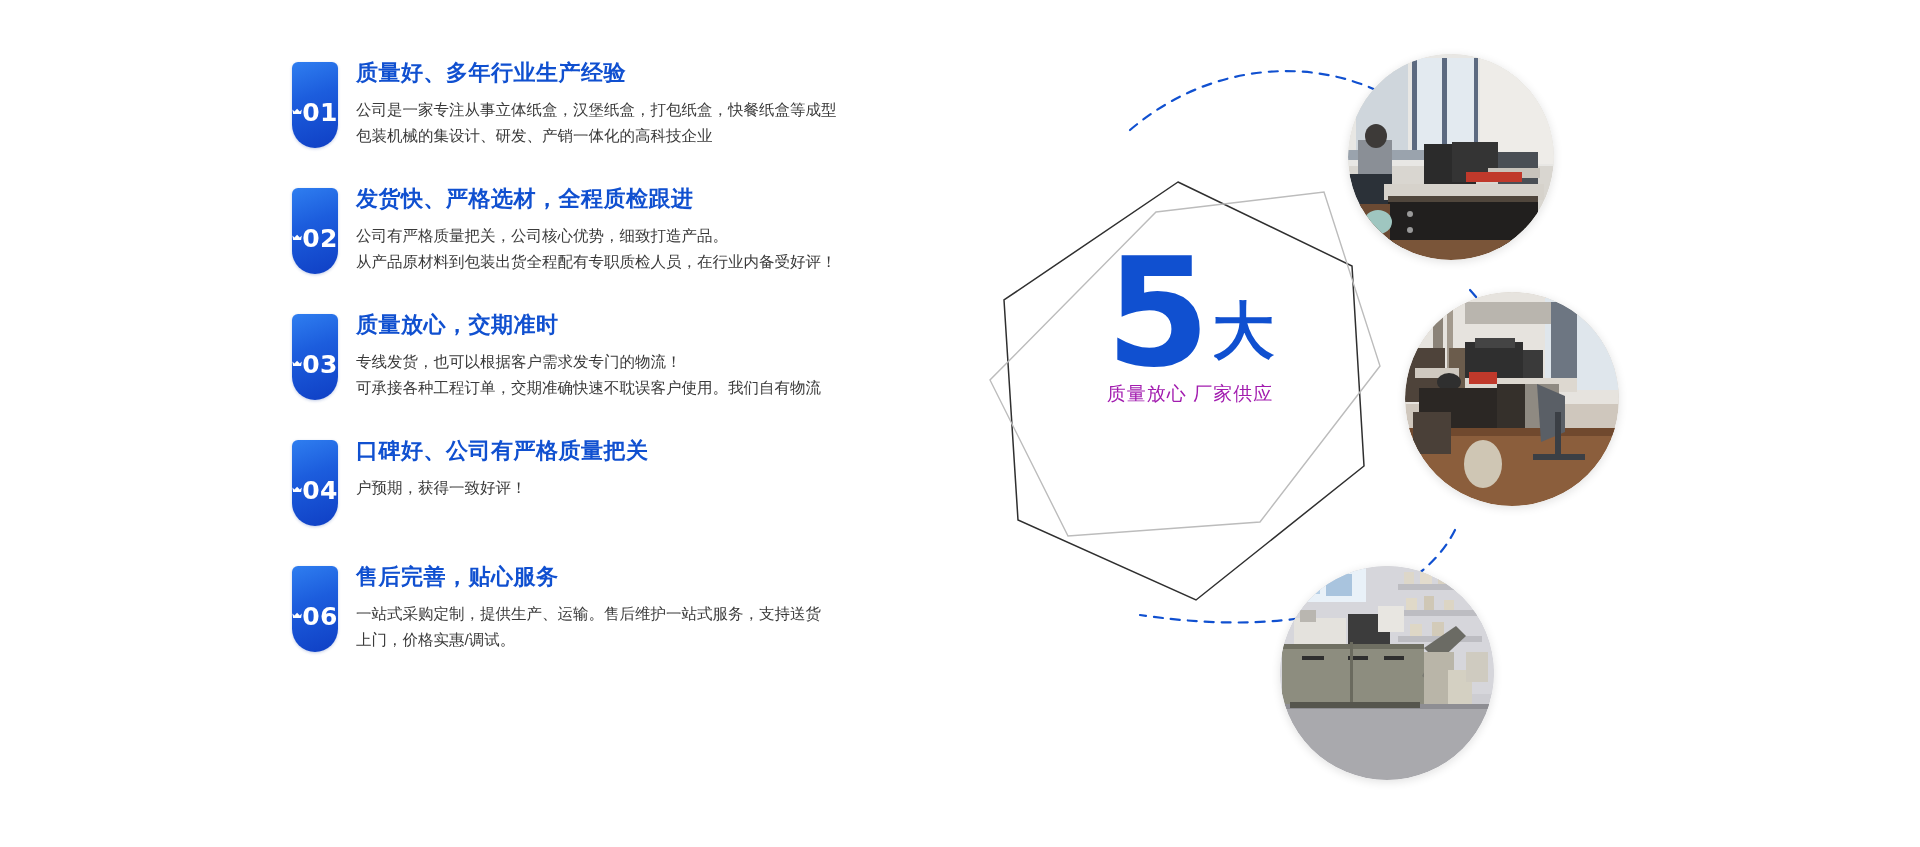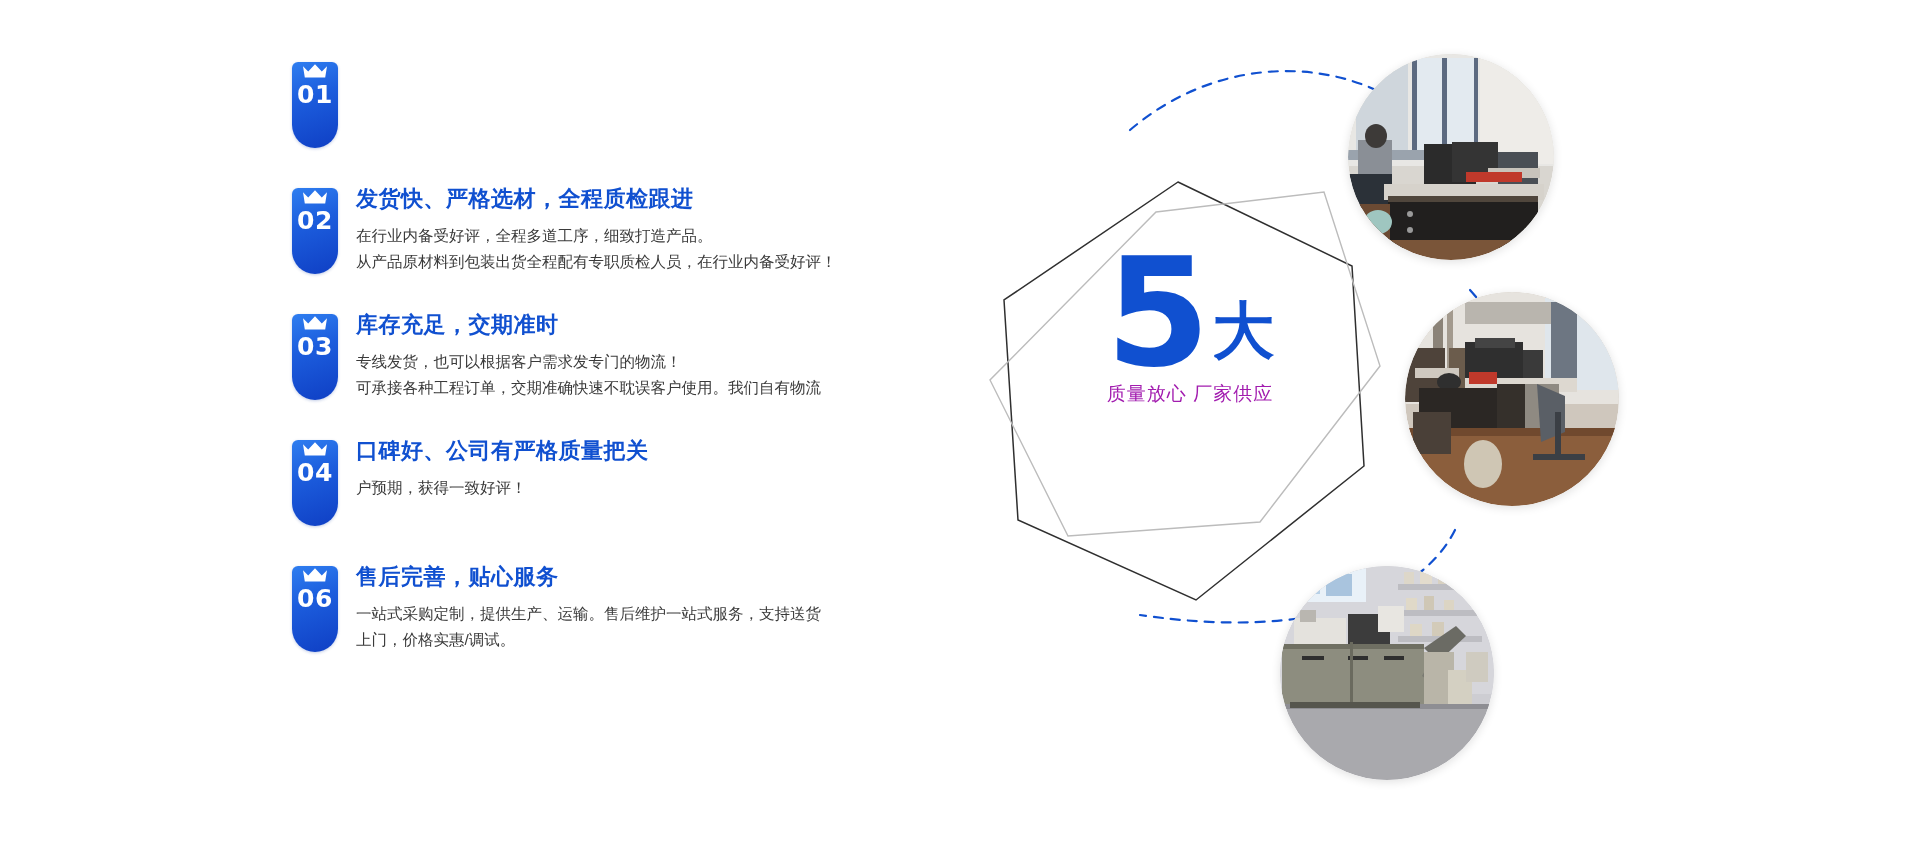--- a/index.html
+++ b/index.html
@@ -19,22 +19,22 @@
     margin-bottom:36px;
   }
   .feature:last-child{margin-bottom:0;}
 
   .badge{
     position:relative;flex:0 0 auto;width:46px;height:86px;
     margin-right:18px;margin-top:4px;
     border-radius:6px 6px 23px 23px;
     background:linear-gradient(160deg,#2f7ef0 0%,#1c5ddd 40%,#0f3fc4 100%);
     box-shadow:0 1px 3px rgba(20,60,160,.25);
-    display:flex;flex-direction:column;align-items:center;
-    justify-content:flex-start;padding-top:1px;box-sizing:border-box;
+    display:flex;flex-direction:row;align-items:center;
+    justify-content:flex-start;padding-top:12px;box-sizing:border-box;
   }
   .badge .crown{width:26px;height:17px;display:block;}
   .badge .num{
     margin-top:2px;color:#ffffff;font-size:25px;font-weight:700;
     letter-spacing:.5px;line-height:1;font-family:"DejaVu Sans",sans-serif;
   }
 
   .f-body{padding-top:2px;}
   .f-title{
     color:#1050d0;font-size:22px;font-weight:700;line-height:1.2;
@@ -92,47 +92,54 @@
 
   <div class="features">
 
     <div class="feature">
       <div class="badge">
         <svg class="crown" viewBox="0 0 26 17">
           <path d="M1 3.2 L6.2 8.4 L13 1.2 L19.8 8.4 L25 3.2 L23.2 14.6 L2.8 14.6 Z" fill="#ffffff"></path>
         </svg>
         <div class="num">01</div>
       </div>
+      <div class="f-body">
+        <p class="f-title">质量好、多年行业生产经验</p>
+        <p class="f-desc">
+          <span>公司是一家专注从事立体纸盒，汉堡纸盒，打包纸盒，快餐纸盒等成型</span>
+          <span>包装机械的集设计、研发、产销一体化的高科技企业</span>
+        </p>
+      </div>
     </div>
 
     <div class="feature">
       <div class="badge">
         <svg class="crown" viewBox="0 0 26 17">
           <path d="M1 3.2 L6.2 8.4 L13 1.2 L19.8 8.4 L25 3.2 L23.2 14.6 L2.8 14.6 Z" fill="#ffffff"></path>
         </svg>
         <div class="num">02</div>
       </div>
       <div class="f-body">
         <p class="f-title">发货快、严格选材，全程质检跟进</p>
         <p class="f-desc">
-          <span>在行业内备受好评，全程多道工序，细致打造产品。</span>
+          <span>公司有严格质量把关，公司核心优势，细致打造产品。</span>
           <span>从产品原材料到包装出货全程配有专职质检人员，在行业内备受好评！</span>
         </p>
       </div>
     </div>
 
     <div class="feature">
       <div class="badge">
         <svg class="crown" viewBox="0 0 26 17">
           <path d="M1 3.2 L6.2 8.4 L13 1.2 L19.8 8.4 L25 3.2 L23.2 14.6 L2.8 14.6 Z" fill="#ffffff"></path>
         </svg>
         <div class="num">03</div>
       </div>
       <div class="f-body">
-        <p class="f-title">库存充足，交期准时</p>
+        <p class="f-title">质量放心，交期准时</p>
         <p class="f-desc">
           <span>专线发货，也可以根据客户需求发专门的物流！</span>
           <span>可承接各种工程订单，交期准确快速不耽误客户使用。我们自有物流</span>
         </p>
       </div>
     </div>
 
     <div class="feature">
       <div class="badge">
         <svg class="crown" viewBox="0 0 26 17">

